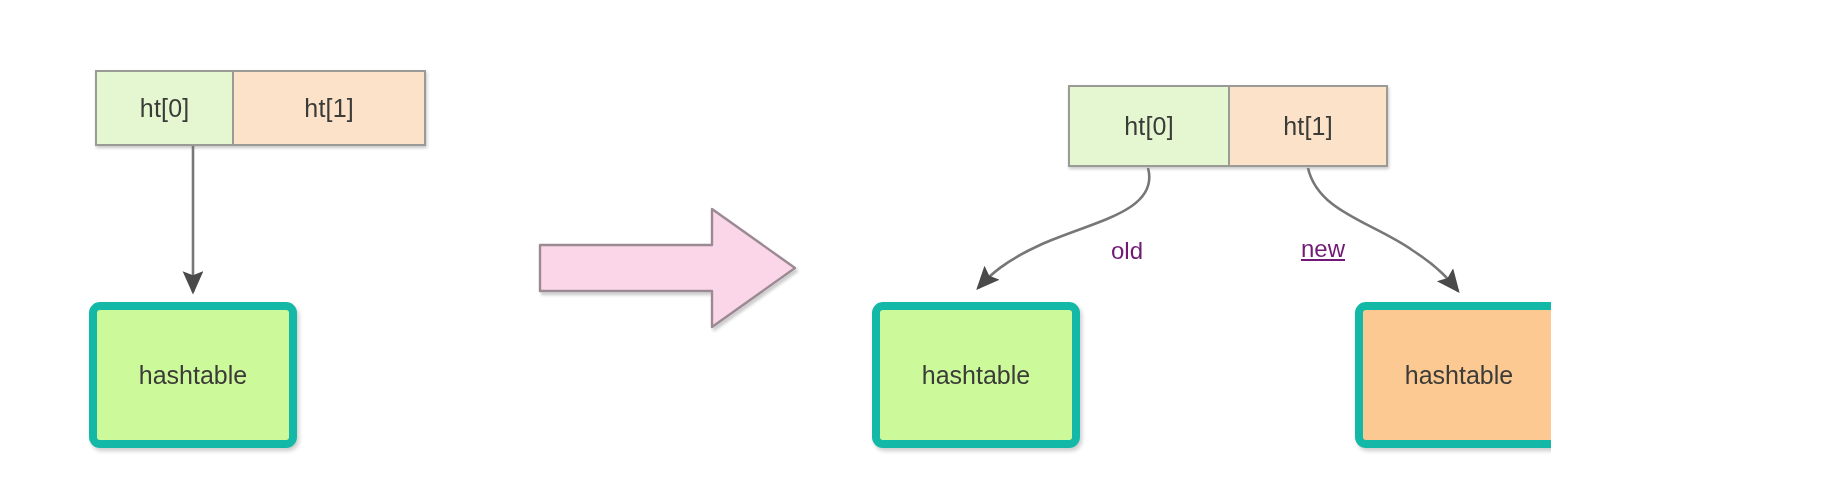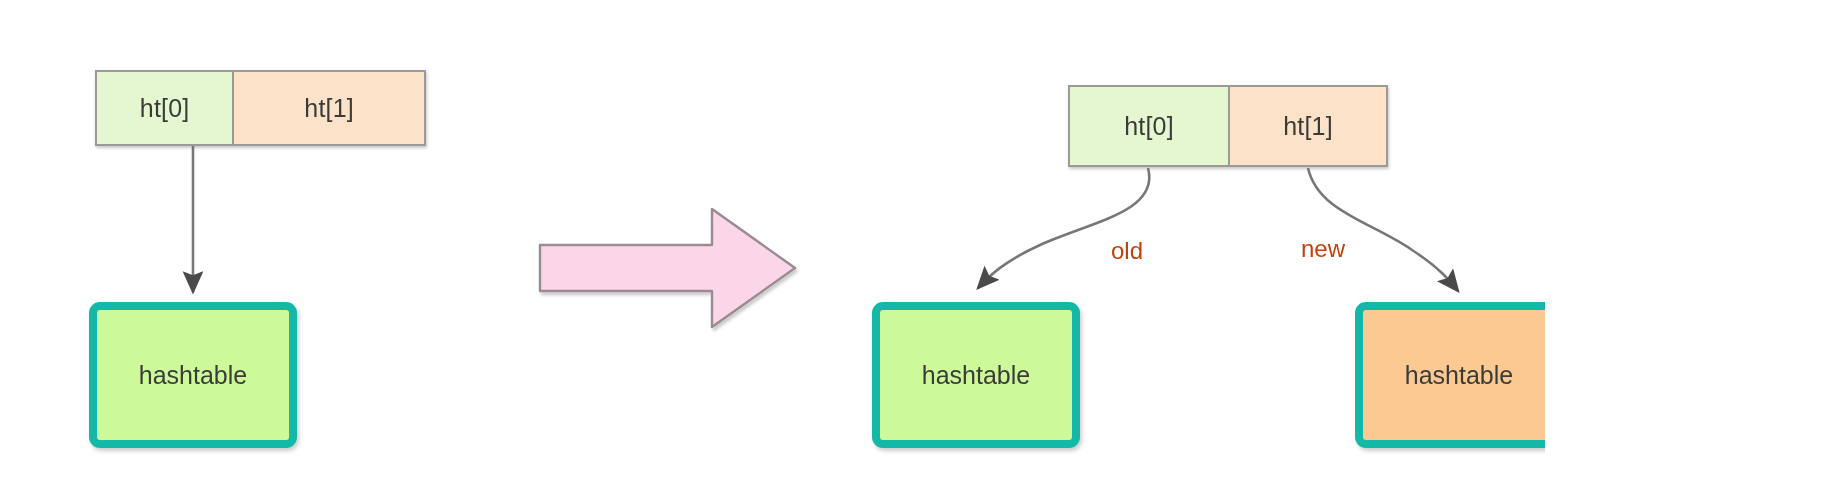--- a/index.html
+++ b/index.html
@@ -11,20 +11,21 @@
   body {
     font-family: "Liberation Sans", "DejaVu Sans", sans-serif;
     color: #333333;
   }
   #canvas {
     position: relative;
     width: 1545px;
     height: 499px;
     background: #ffffff;
     overflow: hidden;
+    padding-left: 6px;
   }
 
   
   .ht-table {
     position: absolute;
     display: flex;
     border: 2px solid #9a9a96;
     box-sizing: border-box;
     box-shadow: 1px 2px 3px rgba(0,0,0,0.22);
   }
@@ -60,21 +61,21 @@
     color: #3b3b38;
     white-space: nowrap;
   }
   .ht-box.green-bright { background: #ccfa9a; }
   .ht-box.orange       { background: #fcc992; }
 
   
   .edge-label {
     position: absolute;
     font-size: 24px;
-    color: #c2410c;
+    color: #701a75;
     white-space: nowrap;
     background: #ffffff;
     padding: 0 3px;
   }
 
   
   .rehash-label {
     position: absolute;
     font-size: 26px;
     color: #3b3b38;
@@ -123,21 +124,21 @@
   <div class="ht-box green-bright" style="left:872px; top:302px; width:208px; height:146px;">
     <span>hashtable</span>
   </div>
 
   <div class="ht-box orange" style="left:1355px; top:302px; width:208px; height:146px;">
     <span>hashtable</span>
   </div>
 
   <div class="edge-label" style="left:1108px; top:237px;">old</div>
 
-  <div class="edge-label" style="left:1298px; top:235px;">new</div>
+  <div class="edge-label" style="left:1298px; top:235px;text-decoration:underline;">new</div>
 
   <svg class="overlay" viewBox="0 0 1827 499" xmlns="http://www.w3.org/2000/svg">
     <defs>
       <marker id="arrowhead" markerWidth="10" markerHeight="10" refX="8" refY="4" orient="auto" markerUnits="strokeWidth">
         <path d="M0,0 L9,4 L0,8 L1.6,4 Z" fill="#4a4a4a"></path>
       </marker>
       <filter id="softshadow" x="-20%" y="-20%" width="150%" height="150%">
         <feDropShadow dx="2" dy="3" stdDeviation="1.6" flood-color="#000000" flood-opacity="0.20"></feDropShadow>
       </filter>
     </defs>

